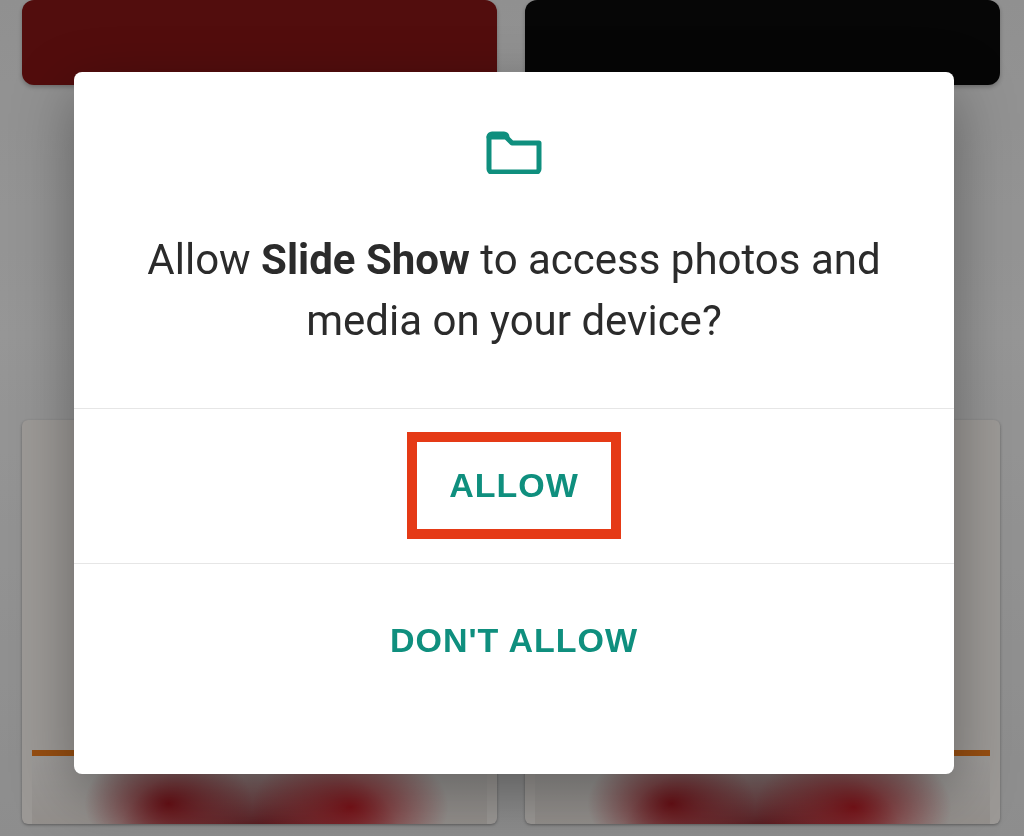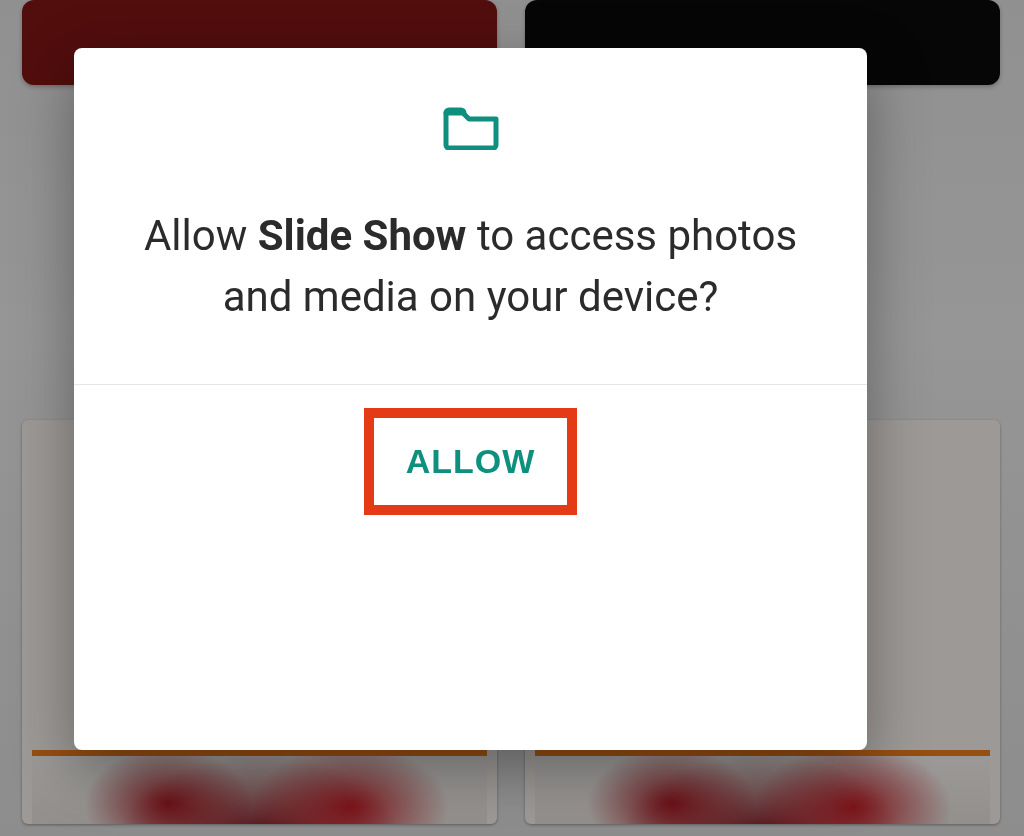--- a/index.html
+++ b/index.html
@@ -25,22 +25,22 @@
     .photo-fill { position:absolute; inset:0; background:
       radial-gradient(120px 80px at 30% 70%, rgba(160,10,20,0.9), rgba(160,10,20,0) 70%),
       radial-gradient(140px 90px at 70% 75%, rgba(190,15,25,0.9), rgba(190,15,25,0) 70%),
       radial-gradient(200px 120px at 50% 120%, rgba(120,5,15,0.95), rgba(120,5,15,0) 70%),
       linear-gradient(180deg, #efece9, #e2dcd7);
     }
 
     
     .dialog {
       position: absolute;
-      left: 74px; top: 48px;
-      width: 793px; height: 702px;
+      left: 74px; top: 72px;
+      width: 880px; height: 702px;
       background: #ffffff;
       border-radius: 8px;
       box-shadow: 0 20px 60px rgba(0,0,0,0.35);
       display: flex; flex-direction: column; overflow: hidden;
     }
     .dialog-header { padding-top: 56px; display: flex; flex-direction: column; align-items: center; }
     .folder-icon { color: #0f8f7e; width: 56px; height: 46px; }
     .dialog-title {
       margin-top: 56px;
       padding: 0 64px 56px;
@@ -100,14 +100,17 @@
         <span>Allow </span><span class="appname">Slide Show</span><span> to access photos and media on your device?</span>
       </h1>
     </div>
 
     <div class="action-row">
       <span class="annot-box">
         <button class="btn">ALLOW</button>
       </span>
     </div>
 
+    <div class="action-row">
+      <button class="btn">DON'T ALLOW</button>
+    </div>
   </div>
 </div>
 
 </body></html>

